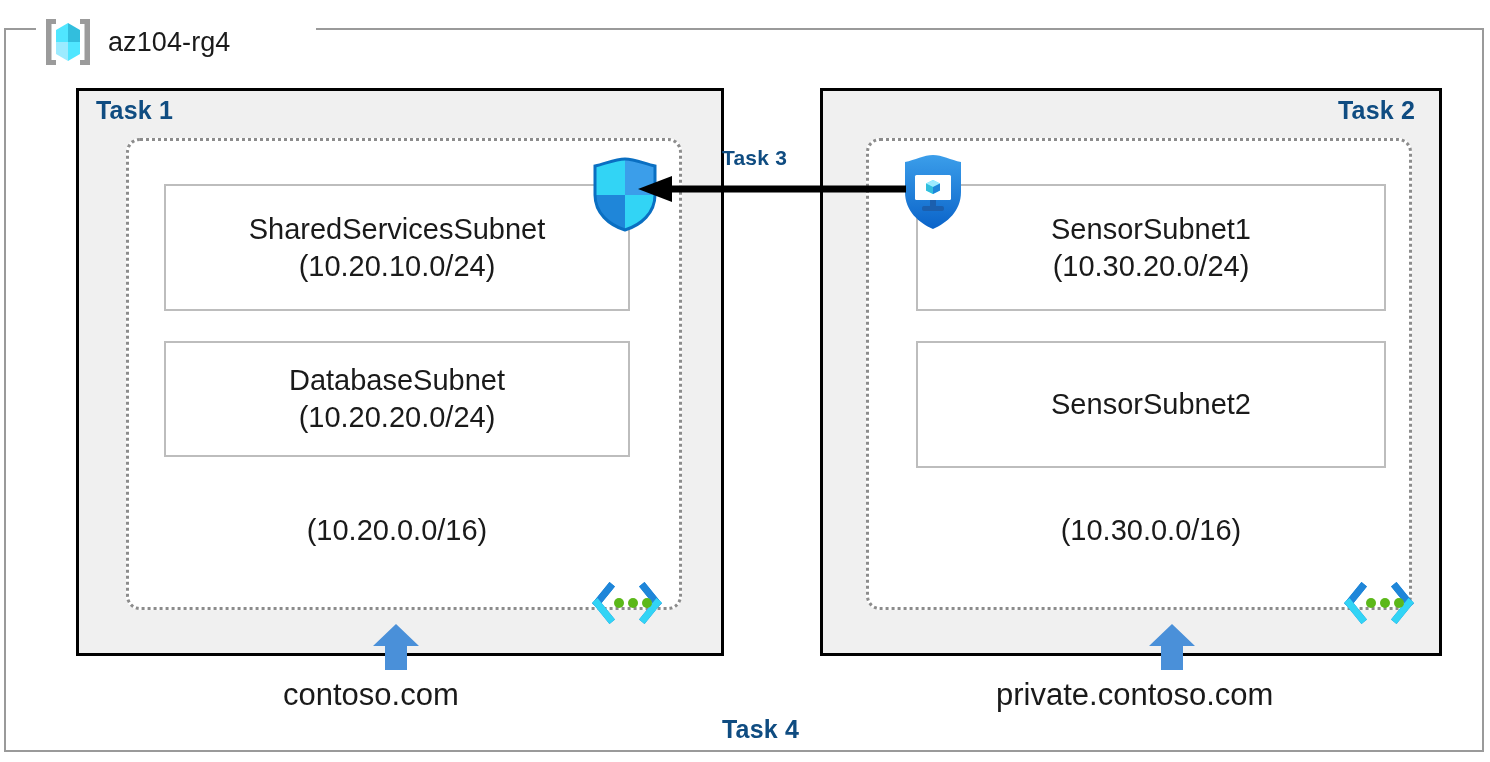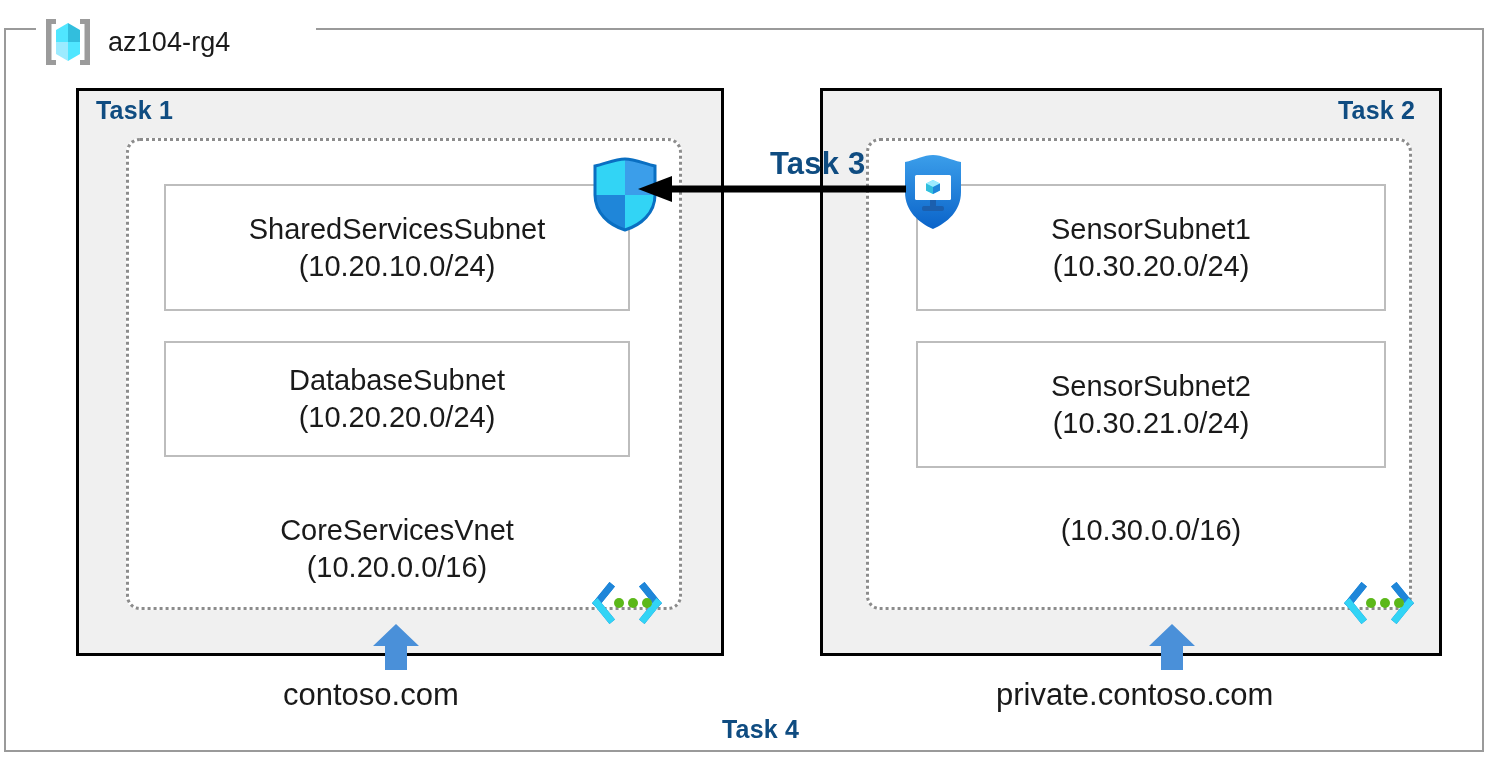--- a/index.html
+++ b/index.html
@@ -70,21 +70,21 @@
   .task-label {
     position: absolute;
     font-size: 25px;
     font-weight: bold;
     color: #0f4c81;
     letter-spacing: 0.2px;
     white-space: nowrap;
   }
   #task1-label { left: 96px;  top: 96px; }
   #task2-label { left: 1338px; top: 96px; }
-  #task3-label { left: 722px; top: 146px; font-size: 31px; padding-left: 48px; }
+  #task3-label { left: 722px; top: 146px; font-size: 21px; }
   #task4-label { left: 722px; top: 715px; font-size: 25px; }
 
   
   .vnet-box {
     position: absolute;
     background: #ffffff;
     border: 3px dotted #8c8c8c;
     border-radius: 14px;
     box-sizing: border-box;
   }
@@ -185,21 +185,20 @@
     <span class="box-line">SharedServicesSubnet</span>
     <span class="box-line">(10.20.10.0/24)</span>
   </div>
 
   <div id="subnet-database" class="subnet-box">
     <span class="box-line">DatabaseSubnet</span>
     <span class="box-line">(10.20.20.0/24)</span>
   </div>
 
   <div id="vnet1-caption" class="vnet-caption">
-    <div class="box-line">CoreServicesVnet</div>
     <div class="box-line">(10.20.0.0/16)</div>
   </div>
 
   <span id="vnet1-icon" class="icon-abs">
     <svg viewBox="0 0 70 44" xmlns="http://www.w3.org/2000/svg">
       <g stroke-linecap="square" fill="none" stroke-width="7">
         <path d="M18 6 L5 22 L18 38" stroke="#0f7fd4"></path>
         <path d="M18 6 L5 22" stroke="#1f86d9"></path>
         <path d="M5 22 L18 38" stroke="#32d4f5"></path>
         <path d="M52 6 L65 22 L52 38" stroke="#0f7fd4"></path>
@@ -234,21 +233,20 @@
 
   <div id="vnet2-box" class="vnet-box"></div>
 
   <div id="subnet-sensor1" class="subnet-box">
     <span class="box-line">SensorSubnet1</span>
     <span class="box-line">(10.30.20.0/24)</span>
   </div>
 
   <div id="subnet-sensor2" class="subnet-box">
     <span class="box-line">SensorSubnet2</span>
-    <span class="box-line">(10.30.21.0/24)</span>
   </div>
 
   <div id="vnet2-caption" class="vnet-caption">
     <div class="box-line">(10.30.0.0/16)</div>
   </div>
 
   <span id="vnet2-icon" class="icon-abs">
     <svg viewBox="0 0 70 44" xmlns="http://www.w3.org/2000/svg">
       <g stroke-linecap="square" fill="none" stroke-width="7">
         <path d="M18 6 L5 22 L18 38" stroke="#0f7fd4"></path>

